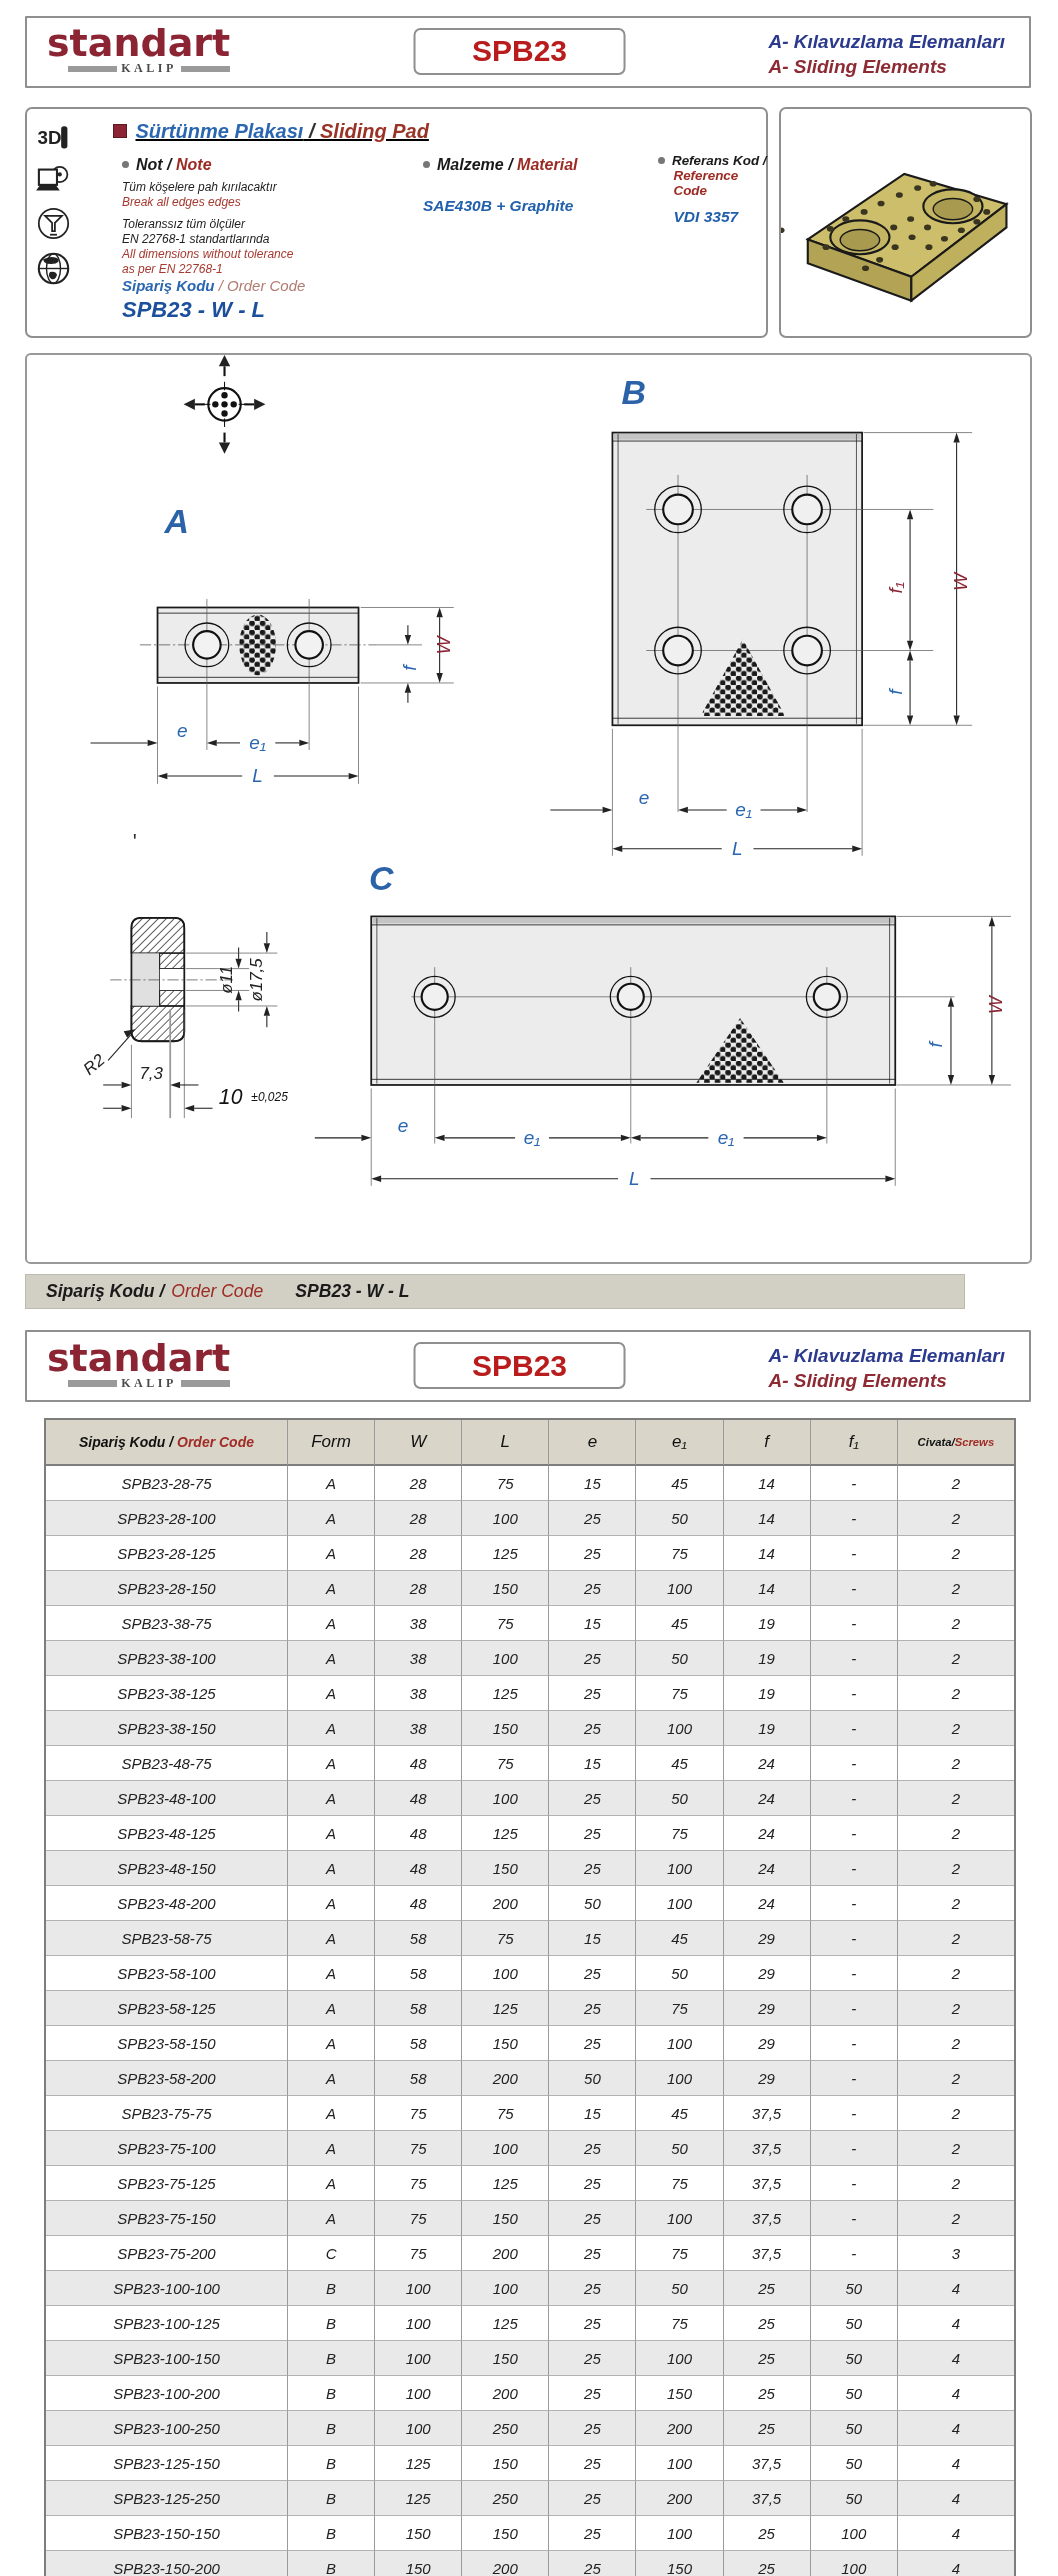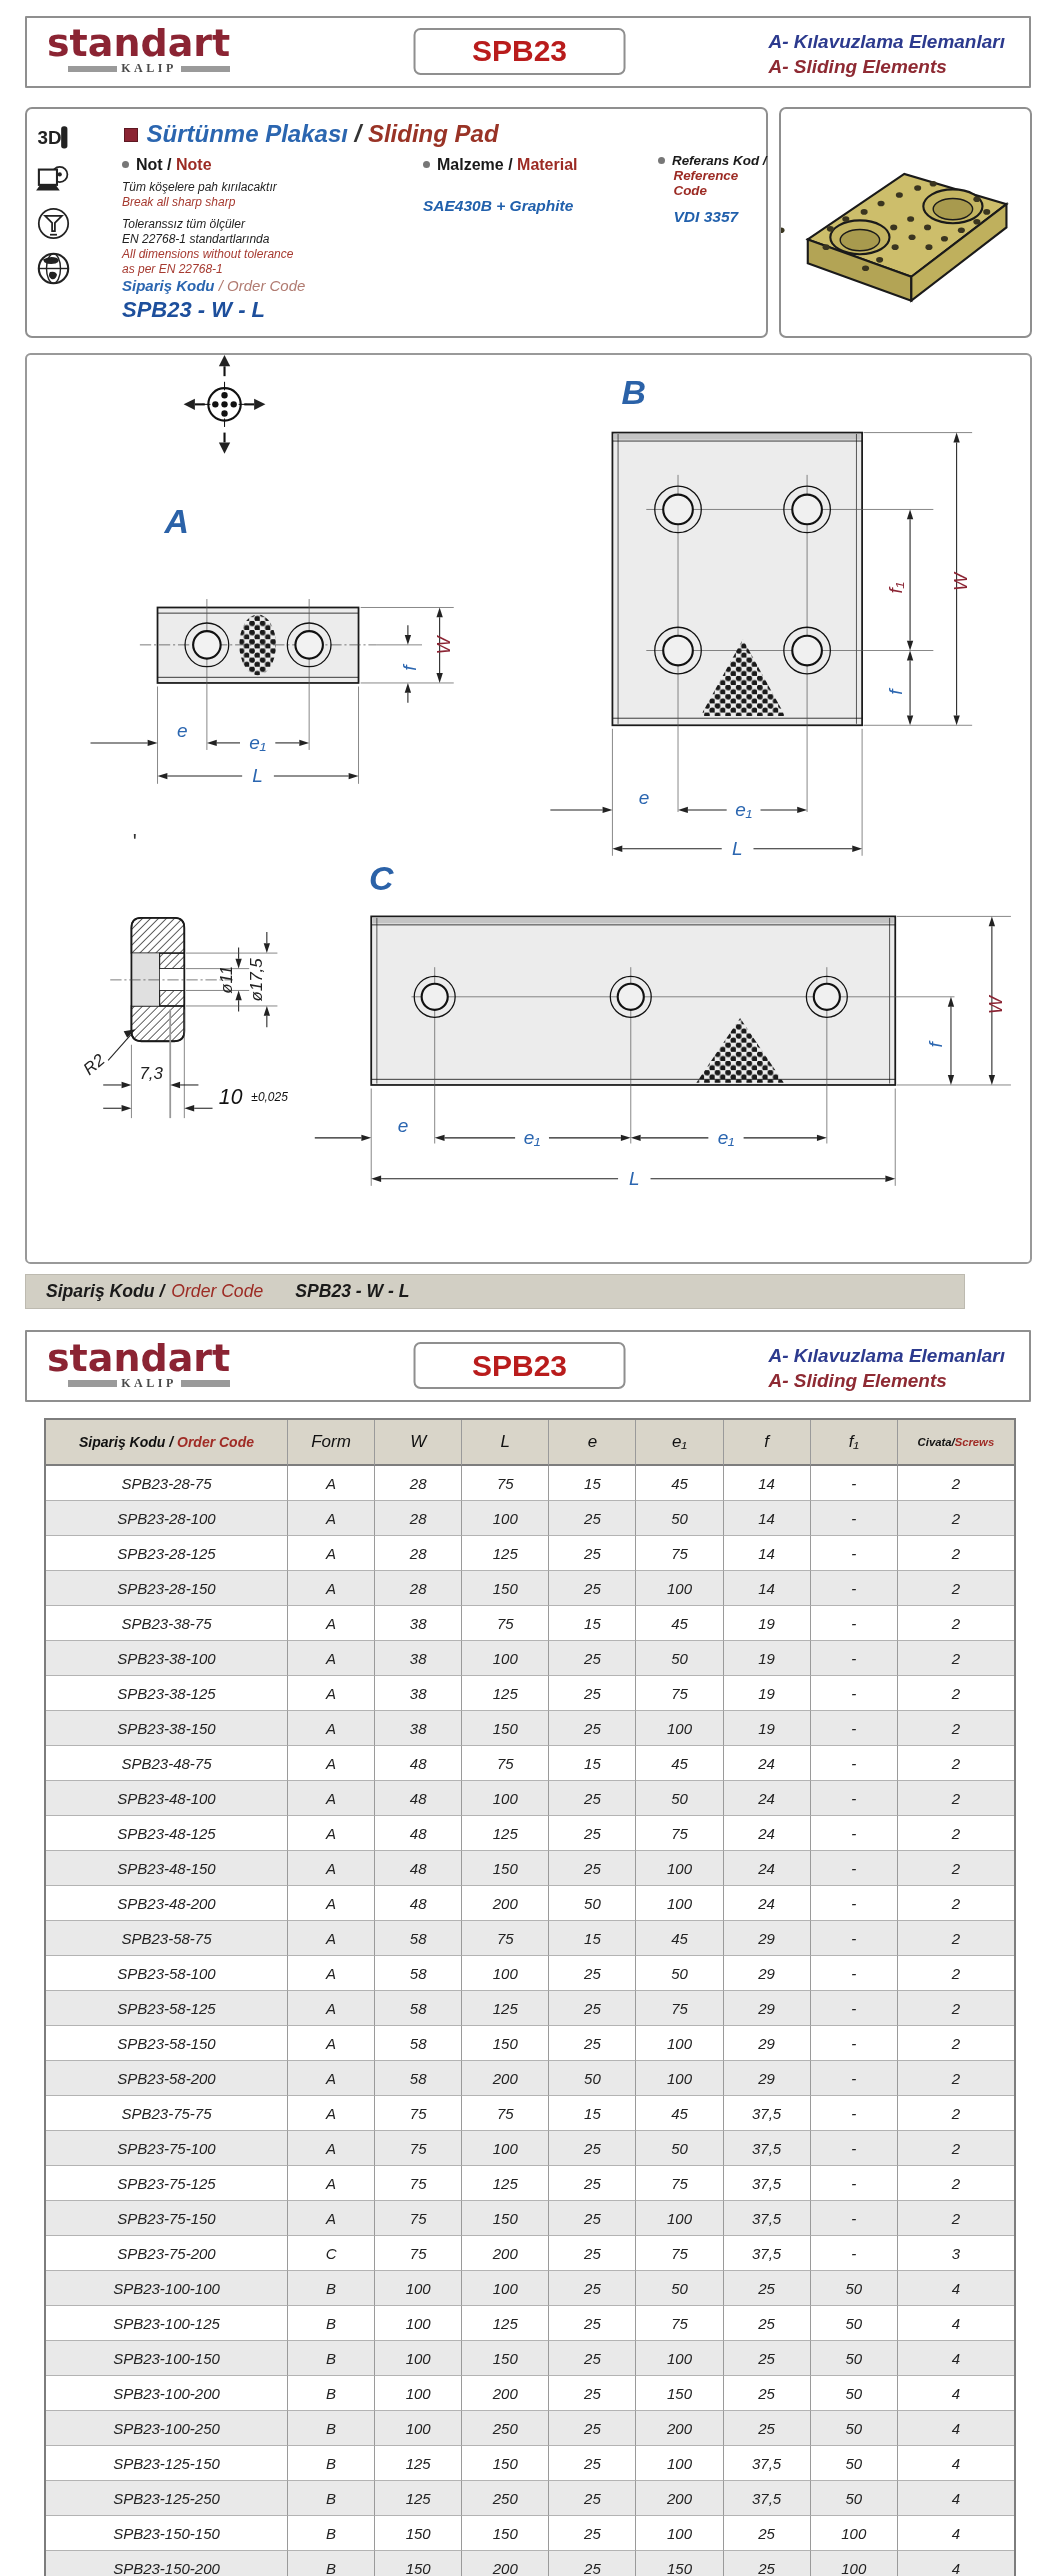--- a/index.html
+++ b/index.html
@@ -13,26 +13,26 @@
   .logo-kalip{font-family:"Liberation Serif",serif;font-weight:bold;font-size:12px;letter-spacing:3.5px;color:#4a4a4a;padding:0 4.2px;}
   .code-box{position:absolute;left:50%;top:10px;transform:translateX(-54%);width:212px;height:47px;border:2.1px solid #8f8f8f;border-radius:7px;display:flex;align-items:center;justify-content:center;font-size:30px;font-weight:bold;color:#b91c1c;box-sizing:border-box;}
   .cat{position:absolute;right:24px;top:11.3px;text-align:left;font-style:italic;font-weight:bold;font-size:19px;line-height:25px;}
   .cat .tr{color:#2c3a8e;}
   .cat .en{color:#8e2a33;}
   
   .info-box{position:absolute;left:25px;top:107px;width:743px;height:231px;border:2.1px solid #8f8f8f;border-radius:7px;box-sizing:border-box;background:#fff;}
   .product-box{position:absolute;left:779px;top:107px;width:253px;height:231px;border:2.1px solid #8f8f8f;border-radius:7px;box-sizing:border-box;background:#fff;}
   .icon-col{position:absolute;left:8.5px;top:7px;width:38px;}
   .icon-col svg{display:block;margin:5.6px 0 10px 0;}
-  .i-title{position:absolute;left:97px;top:11.3px;font-style:italic;font-weight:bold;font-size:24px;}
+  .i-title{position:absolute;left:86px;top:11.3px;font-style:italic;font-weight:bold;font-size:20px;text-decoration:underline;}
   .i-title .sq{display:inline-block;width:12px;height:12px;background:#8b2433;border:0.7px solid #5d1822;margin-right:8.5px;}
   .i-title .tr{color:#2b66b0;}
   .i-title .sl{color:#333;}
   .i-title .en{color:#993326;}
-  .lbl{font-weight:bold;font-size:16px;color:#1a1a1a;}
+  .lbl{font-style:italic;font-weight:bold;font-size:16px;color:#1a1a1a;}
   .lbl .dot{display:inline-block;width:7px;height:7px;border-radius:50%;background:#777;margin-right:7px;vertical-align:2.1px;}
   .lbl .en{color:#9c2b24;}
   .note-col{position:absolute;left:95px;top:47px;width:289px;}
   .note-txt{font-style:italic;font-size:12px;line-height:15px;color:#222;margin-top:6.3px;}
   .note-txt .en{color:#a63a30;}
   .mat-col{position:absolute;left:396px;top:47px;width:233px;}
   .mat-val{font-style:italic;font-weight:bold;font-size:15.5px;color:#2160ac;margin-top:23px;}
   .ref-col{position:absolute;left:631px;top:44px;width:113px;}
   .ref-col .l2{margin-left:15.5px;color:#9c2b24;font-style:italic;font-weight:bold;font-size:13.4px;}
   .ref-col .l1{font-style:italic;font-weight:bold;font-size:13.4px;color:#1a1a1a;}
@@ -117,21 +117,21 @@
   </div>
 
   <div class="i-title">
     <span class="sq"></span><span class="tr">Sürtünme Plakası</span><span class="sl"> / </span><span class="en">Sliding Pad</span>
   </div>
 
   <div class="note-col">
     <div class="lbl"><span class="dot"></span><span>Not</span><span> / </span><span class="en">Note</span></div>
     <div class="note-txt">
       <div>Tüm köşelere pah kırılacaktır</div>
-      <div class="en">Break all sharp sharp</div>
+      <div class="en">Break all edges edges</div>
     </div>
     <div class="note-txt">
       <div>Toleranssız tüm ölçüler</div>
       <div>EN 22768-1 standartlarında</div>
       <div class="en">All dimensions without tolerance</div>
       <div class="en">as per EN 22768-1</div>
     </div>
   </div>
 
   <div class="mat-col">

